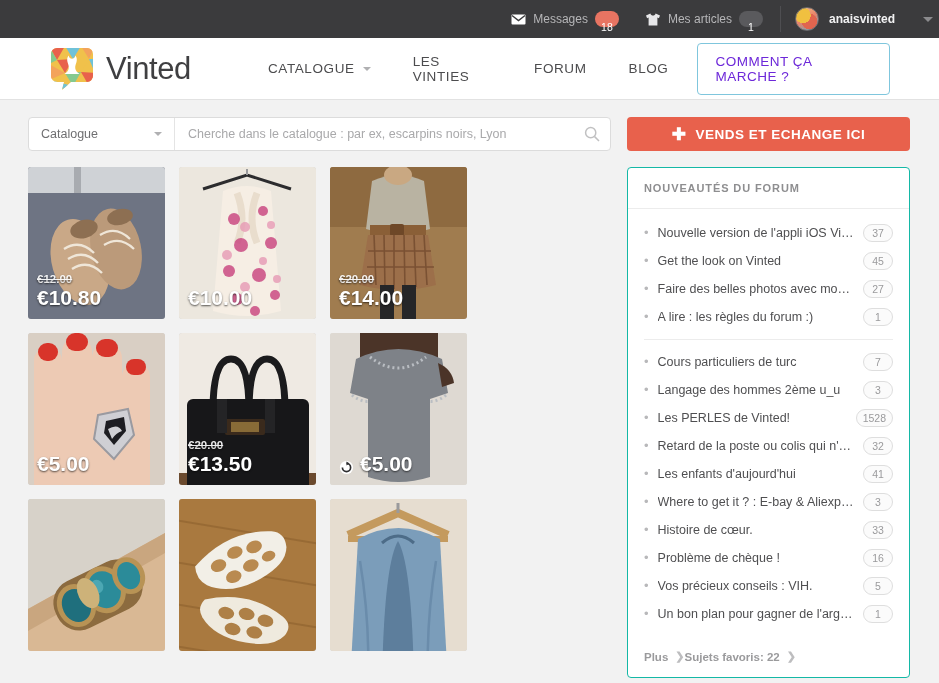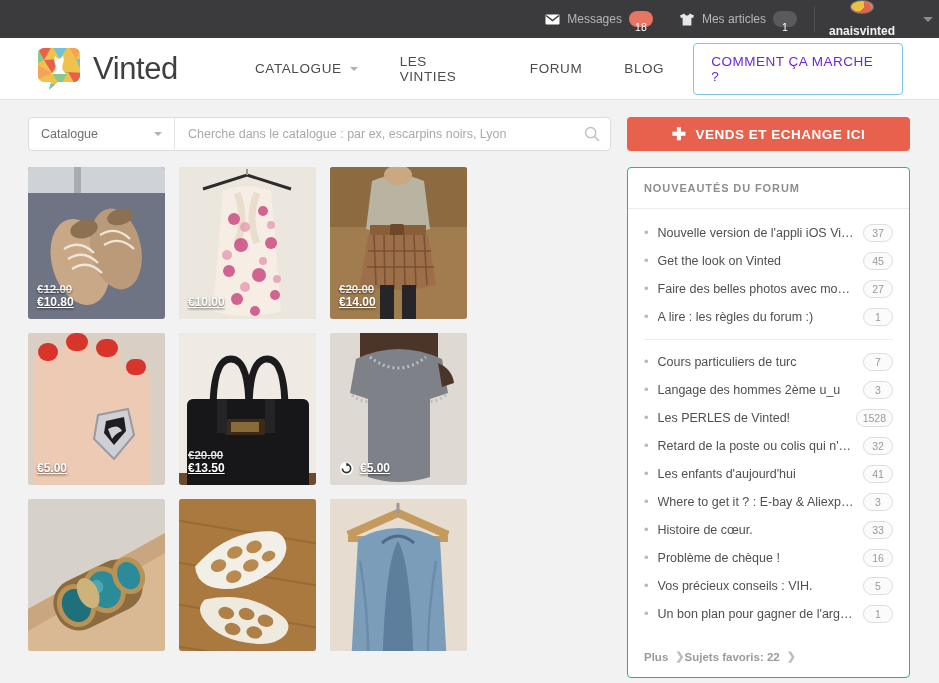--- a/index.html
+++ b/index.html
@@ -24,39 +24,39 @@
   }
   .topbar-item .glyph { color: #e7e7e9; font-size: 13px; line-height: 1; display:flex; align-items:center; }
   .badge {
     min-width: 24px; height: 16px; border-radius: 9px;
     background: #5a5a5d; color: #ffffff;
     font-size: 10.5px; line-height: 16px; text-align: center;
     padding: 8px 6px;
   }
   .badge.alert { background: #e87462; color: #fff; }
   .topbar-sep { width: 1px; height: 26px; background: #4e4e51; margin: 0 4px; }
-  .user-chip { display:flex; align-items:center; gap:10px; height:38px; padding:0 6px 0 10px; cursor:pointer;flex-direction:column; }
+  .user-chip { display:flex; align-items:center; gap:10px; height:38px; padding:0 6px 0 10px; cursor:pointer; }
   .avatar {
     width: 24px; height: 24px; border-radius: 50%;
     background:
       radial-gradient(circle at 32% 34%, #f0c040 0 36%, transparent 37%),
       radial-gradient(circle at 62% 62%, #e0654f 0 40%, transparent 41%),
       linear-gradient(150deg, #f6d08a 0%, #e8836a 48%, #5fa9c4 100%);
     border: 1px solid #6a6a6d;
   }
   .username { color: #f2f2f3; font-size: 12px; font-weight: bold; }
   .caret-down {
     width:0;height:0;border-left:5px solid transparent;border-right:5px solid transparent;
     border-top:5px solid #8b8b8e; margin-left: 22px; cursor:pointer;
   }
 
   
   .header {
     height: 62px; background: #ffffff; border-bottom: 1px solid #e2e2e2;
-    display: flex; align-items: center; padding: 0 36px;
+    display: flex; align-items: center; padding: 0 49px;
   }
   .logo-wrap { display:flex; align-items:center; gap:11px; cursor:pointer; }
   .logo-mark { width: 46px; height: 46px; position: relative; }
   .logo-text { font-size: 31px; color: #3f3f41; font-weight: normal; letter-spacing: -0.4px; }
   .nav { display:flex; align-items:center; gap: 0; margin-left: 56px; }
   .nav-item {
     font-size: 13.5px; color: #4c4c4e; letter-spacing: 0.6px;
     padding: 0 21px; cursor: pointer; display:flex; align-items:center; gap:8px;
   }
   .nav-caret { width:0;height:0;border-left:4px solid transparent;border-right:4px solid transparent;border-top:4px solid #b0b0b2; }
@@ -103,21 +103,21 @@
     width: 137px; height: 152px; position: relative;
     border-radius: 3px; overflow:hidden; cursor:pointer;
     background:#cfcfcf;
   }
   .card .photo { position:absolute; inset:0; }
   .card .pricebox {
     position:absolute; left:9px; bottom:9px; color:#fff;
     text-shadow: 0 1px 2px rgba(0,0,0,.65); line-height:1.15;
   }
   .old-price { font-size:11.5px; text-decoration: line-through; opacity:.92; display:block; font-weight:bold;}
-  .cur-price { font-size:12px; font-weight:bold; display:flex; align-items:center; gap:6px;text-decoration:underline; }
+  .cur-price { font-size:21px; font-weight:bold; display:flex; align-items:center; gap:6px; }
   .swap-icon { width:15px; height:15px; flex:none; }
 
   
   .panel { background:#fff; border:1px solid #14b8a6; border-radius:4px; margin-bottom:16px; }
   .panel-title {
     padding: 14px 16px; font-size: 11px; font-weight:bold; letter-spacing:0.9px;
     color:#8e8e90; border-bottom:1px solid #ececec;
   }
   .panel-body { padding: 10px 16px 12px 16px; }
   .topic {

